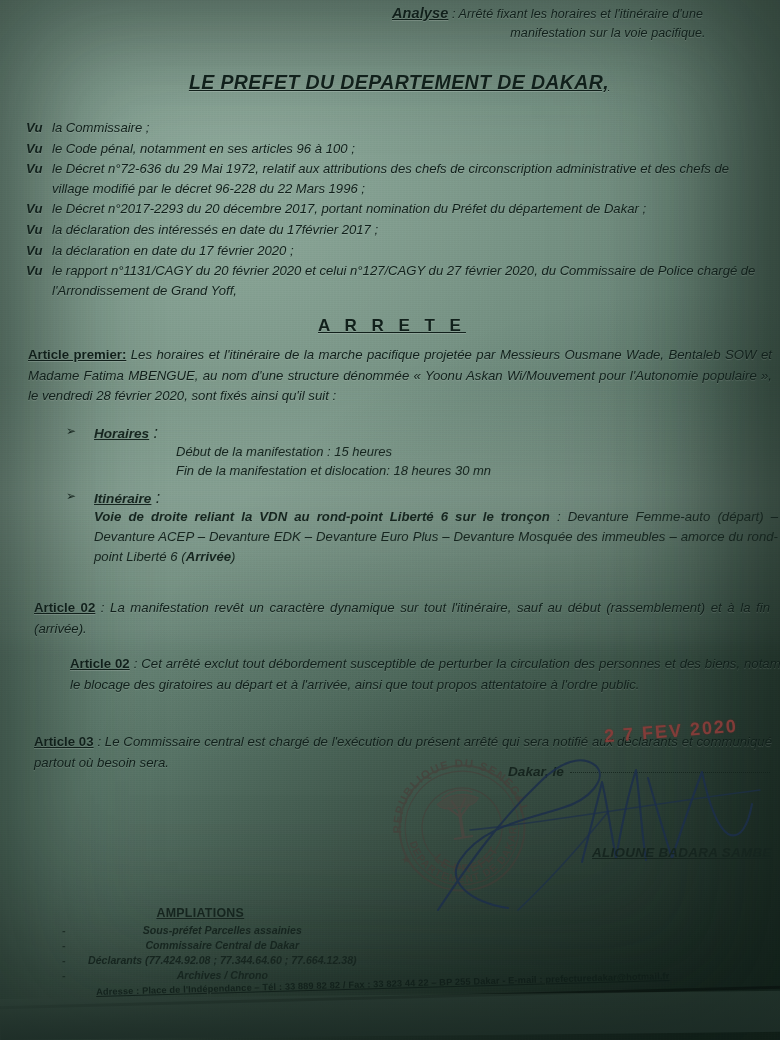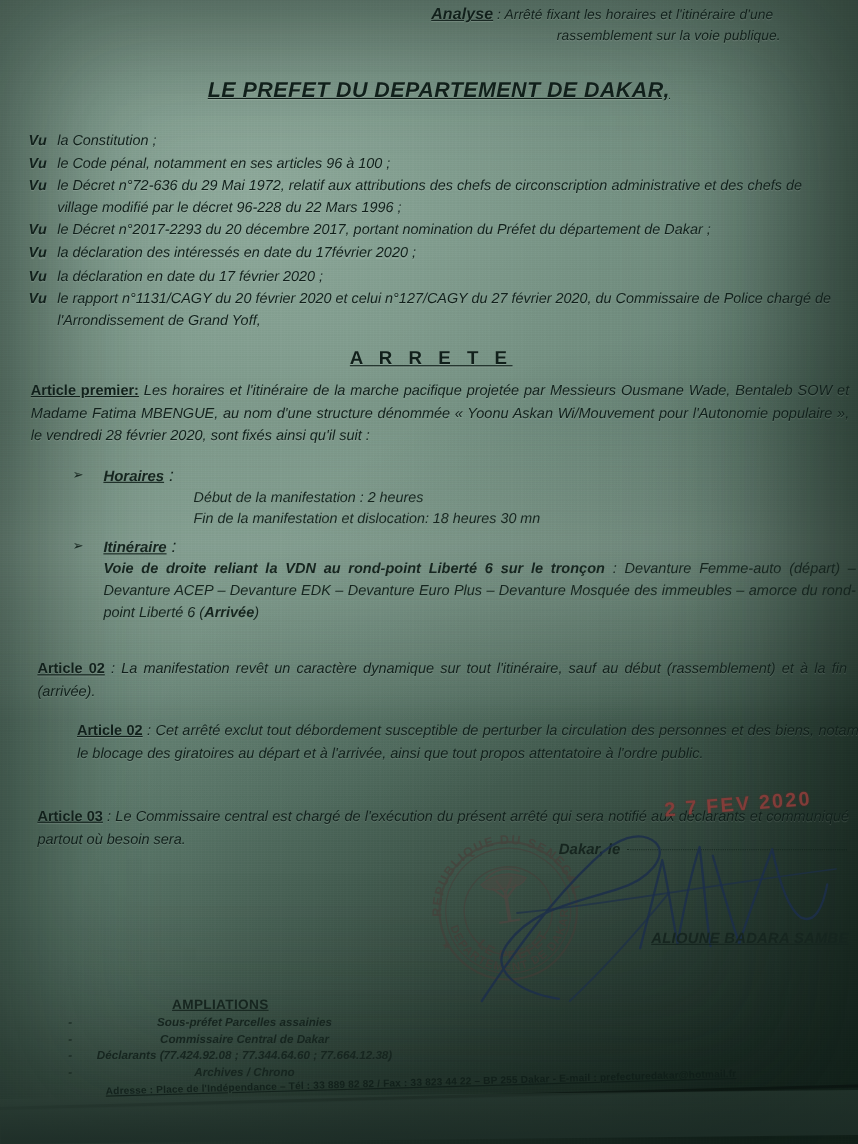--- a/index.html
+++ b/index.html
@@ -325,40 +325,40 @@
 
   <div id="paper-base"></div>
   <div id="glare"></div>
   <div id="grain"></div>
 
   <div id="content">
 
     <div id="analyse-block" class="txt">
       <span class="lbl">Analyse</span><span> :</span>
       <span>Arrêté fixant les horaires et l'itinéraire d'une</span>
-      <span id="analyse-l2">rassemblement sur la voie publique.</span>
+      <span id="analyse-l2">manifestation sur la voie pacifique.</span>
     </div>
 
     <div id="doc-title" class="txt">LE PREFET DU DEPARTEMENT DE DAKAR,</div>
 
     <div id="visas">
       <div class="visa">
-        <span class="vu">Vu</span><span>la Constitution ;</span>
+        <span class="vu">Vu</span><span>la Commissaire ;</span>
       </div>
       <div class="visa">
         <span class="vu">Vu</span><span>le Code pénal, notamment en ses articles 96 à 100 ;</span>
       </div>
       <div class="visa">
         <span class="vu">Vu</span><span>le Décret n°72-636 du 29 Mai 1972, relatif aux attributions des chefs de circonscription administrative  et  des chefs de village modifié par le décret 96-228 du 22 Mars 1996 ;</span>
       </div>
       <div class="visa">
         <span class="vu">Vu</span><span>le Décret n°2017-2293 du 20 décembre 2017, portant nomination du Préfet du département de Dakar ;</span>
       </div>
       <div class="visa">
-        <span class="vu">Vu</span><span>la déclaration des intéressés en date du 17février 2020 ;</span>
+        <span class="vu">Vu</span><span>la déclaration des intéressés en date du 17février 2017 ;</span>
       </div>
       <div class="visa">
         <span class="vu">Vu</span><span>la déclaration en date du 17 février 2020 ;</span>
       </div>
       <div class="visa">
         <span class="vu">Vu</span><span>le rapport n°1131/CAGY du 20 février 2020 et celui n°127/CAGY du 27 février 2020, du Commissaire de Police chargé de l'Arrondissement de Grand Yoff,</span>
       </div>
     </div>
 
     <div id="arrete" class="txt">A R R E T E</div>
@@ -366,21 +366,21 @@
     <div id="art-premier" class="article">
       <span class="head">Article premier:</span><span> Les horaires et l'itinéraire de la marche pacifique projetée par Messieurs Ousmane Wade, Bentaleb SOW et Madame Fatima MBENGUE, au nom d'une structure dénommée « Yoonu Askan Wi/Mouvement pour l'Autonomie populaire », le vendredi 28 février 2020, sont fixés ainsi qu'il suit :</span>
     </div>
 
     <div id="bullets">
 
       <div class="bullet-row">
         <span class="bullet-mark">➢</span>
         <span class="bullet-title">Horaires</span><span class="bullet-colon"> :</span>
       </div>
-      <div class="sub-line">Début de la manifestation : 2 heures</div>
+      <div class="sub-line">Début de la manifestation : 15 heures</div>
       <div class="sub-line">Fin de la manifestation et dislocation: 18 heures 30 mn</div>
 
       <div class="bullet-row" style="margin-top:9px;">
         <span class="bullet-mark">➢</span>
         <span class="bullet-title">Itinéraire</span><span class="bullet-colon"> :</span>
       </div>
       <div id="itin-body">
         <span class="bd">Voie de droite reliant la VDN au rond-point Liberté 6 sur le tronçon</span><span> : Devanture Femme-auto (départ) – Devanture ACEP – Devanture EDK –  Devanture Euro Plus – Devanture Mosquée des immeubles – amorce du rond-point Liberté 6 (</span><span class="bd">Arrivée</span><span>)</span>
       </div>
     </div>

